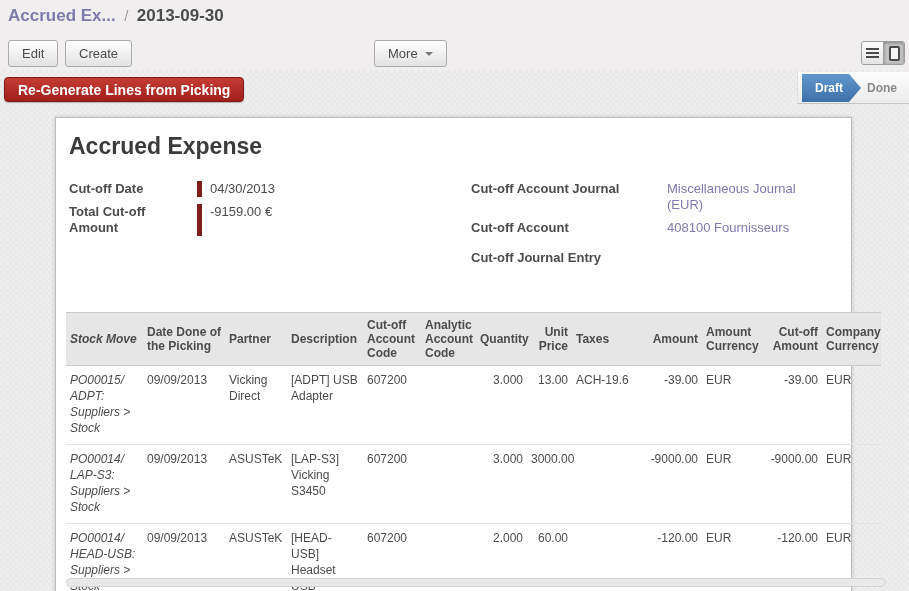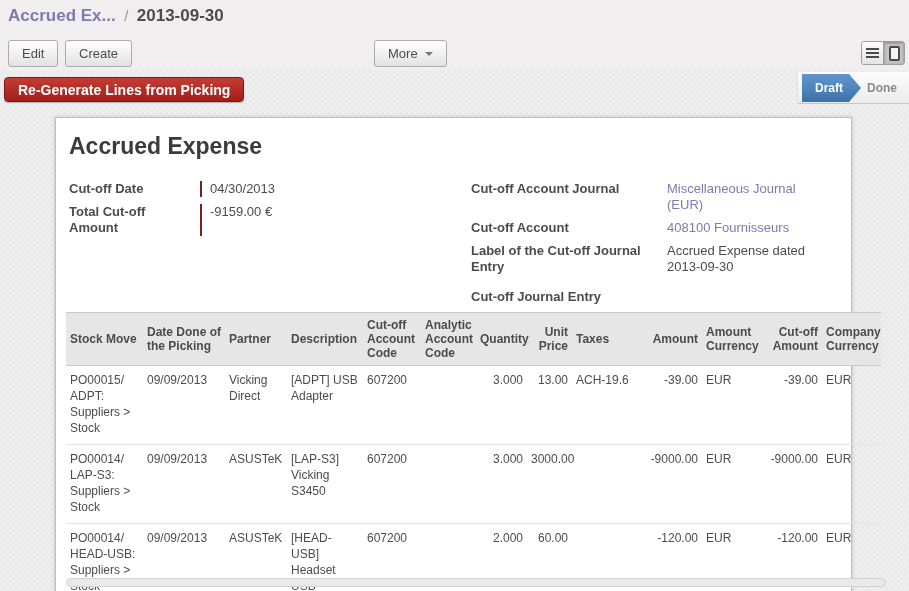--- a/index.html
+++ b/index.html
@@ -56,39 +56,39 @@
   
   .sheet { position:absolute; left:55px; top:47px; width:797px; bottom:-4px;
     background:#fff; border:1px solid #bdbdbd; box-shadow:0 0 4px rgba(0,0,0,.18); }
   .sheet-title { position:absolute; left:13px; top:15px; font-size:23px; font-weight:bold; color:#3b3b3b; }
 
   .fgroup { position:absolute; top:63px; font-size:13px; color:#4c4c4c; }
   .fgroup.left { left:13px; width:390px; }
   .fgroup.right { left:415px; width:380px; }
   .frow { display:flex; margin-bottom:7px; }
   .flabel { font-weight:bold; line-height:16px; }
-  .left .flabel { width:133px; border-right:2px solid #7f1d1d; padding-right:6px; }
+  .left .flabel { width:133px; border-right:5px solid #7f1d1d; padding-right:6px; }
   .left .fvalue { padding-left:8px; }
   .right .flabel { width:196px; padding-right:6px; }
   .fvalue { line-height:16px; width:160px; }
   .fvalue.link { color:var(--link,#7c7bad); cursor:pointer; }
   .frow.gap { margin-top:14px; }
 
   
   .o2m { position:absolute; left:10px; top:194px; width:821px; }
   table { border-collapse:collapse; table-layout:fixed; width:815px;
     font-size:12px; color:#4c4c4c; }
   thead th { background:#e7e6e6; font-weight:bold; text-align:left; vertical-align:middle;
     padding:5px 4px; line-height:14px; border-top:1px solid #cacaca; border-bottom:1px solid #cacaca; }
   tbody td { vertical-align:top; padding:6px 4px 8px 4px; line-height:16px;
     border-bottom:1px solid #e4e4e4; background:transparent; }
   tbody tr { cursor:pointer; }
   .a-right { text-align:right; }
   .a-left { text-align:left; }
-  .c0{width:77px;} .c1{width:82px;} .c2{width:62px;} .c3{width:76px;} .c4{width:58px;}
+  .c0{width:77px;font-style:italic;} .c1{width:82px;} .c2{width:62px;} .c3{width:76px;} .c4{width:58px;}
   .c5{width:55px;} .c6{width:51px;} .c7{width:45px;} .c8{width:70px;} .c9{width:60px;}
   .c10{width:63px;} .c11{width:57px;text-align:right;} .c12{width:59px;}
 
   .hscroll { position:absolute; left:10px; top:460px; width:820px; height:9px;
     background:#e9e9e9; border:1px solid #d2d2d2; border-radius:5px; cursor:pointer; }
 </style>
 </head>
 <body>
 
 <div class="topbar">
@@ -138,24 +138,20 @@
     </div>
 
     <div class="fgroup right">
       <div class="frow">
         <div class="flabel">Cut-off Account Journal</div>
         <div class="fvalue link">Miscellaneous Journal (EUR)</div>
       </div>
       <div class="frow">
         <div class="flabel">Cut-off Account</div>
         <div class="fvalue link">408100 Fournisseurs</div>
-      </div>
-      <div class="frow">
-        <div class="flabel">Label of the Cut-off Journal Entry</div>
-        <div class="fvalue">Accrued Expense dated 2013-09-30</div>
       </div>
       <div class="frow gap">
         <div class="flabel">Cut-off Journal Entry</div>
         <div class="fvalue"></div>
       </div>
     </div>
 
     <div class="o2m">
       <table>
         <thead>

